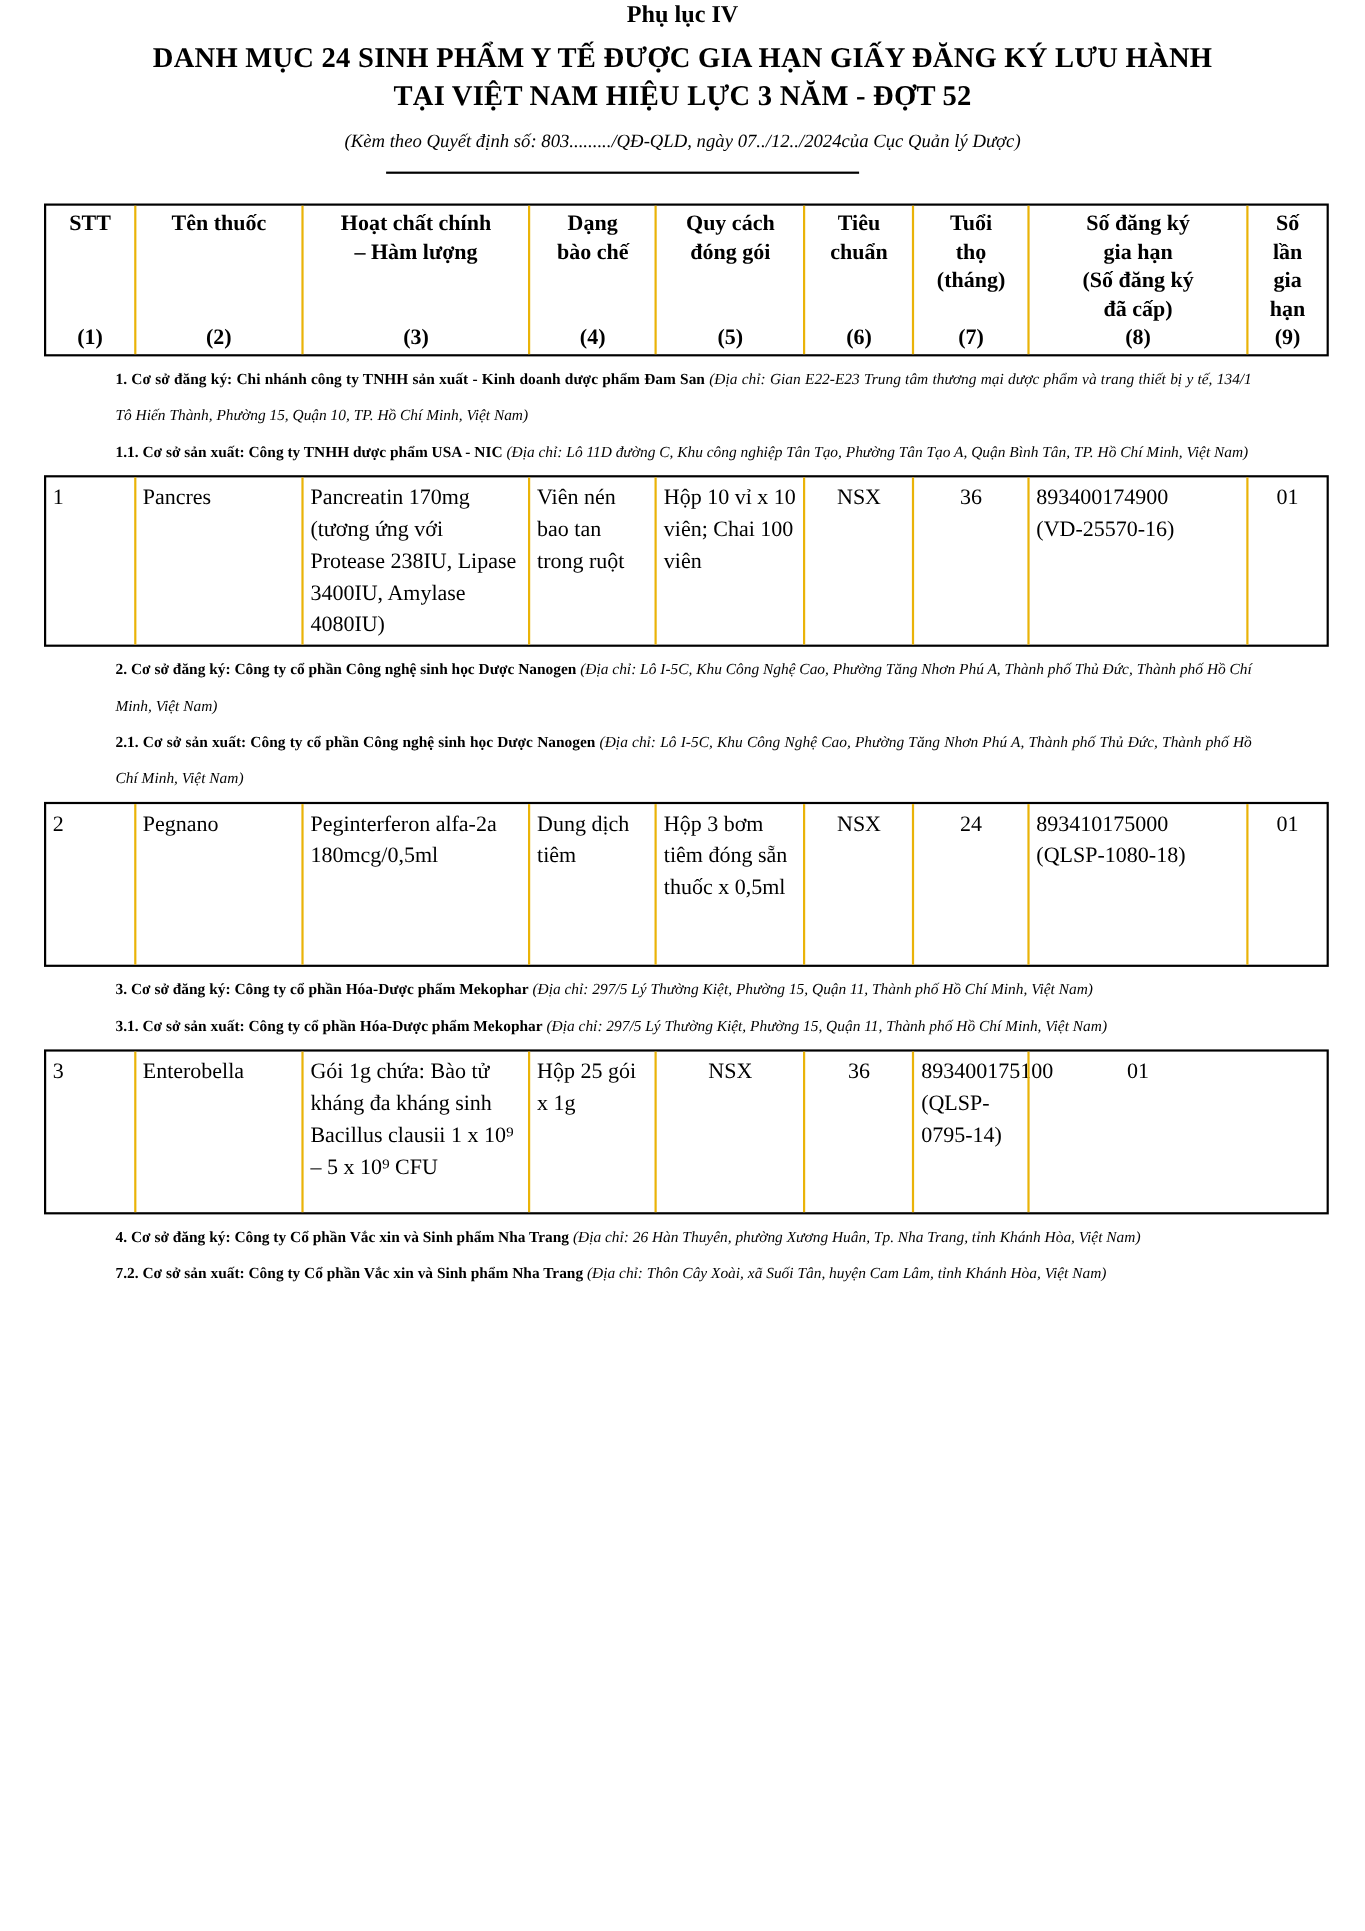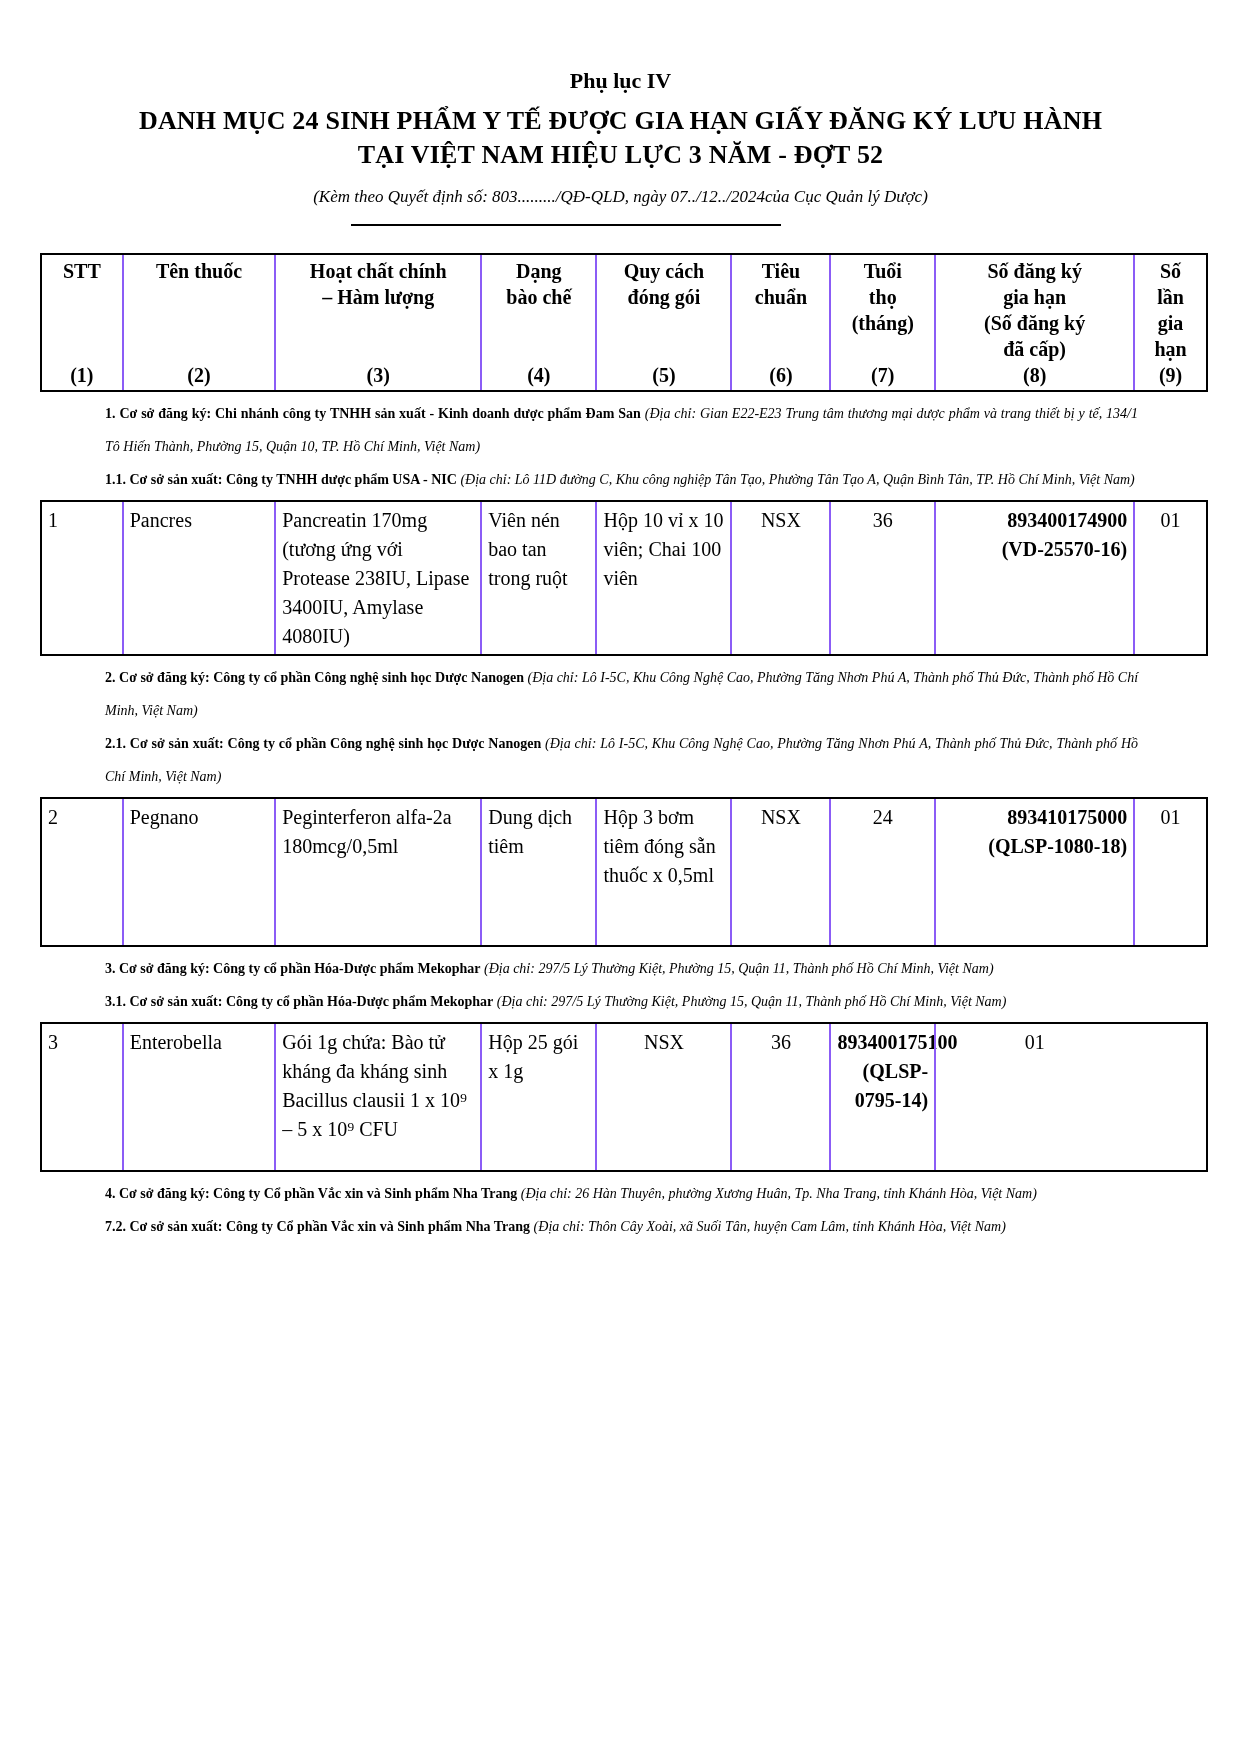--- a/index.html
+++ b/index.html
@@ -7,21 +7,20 @@
   body {
     font-family: "Liberation Serif", "DejaVu Serif", serif;
     color: #000;
   }
   .page {
     position: relative;
     width: 1241px;
     height: 1755px;
     background: #fff;
     overflow: hidden;
-    padding-top: 68px;
   }
   .appendix {
     text-align: center;
     font-weight: bold;
     font-size: 22px;
     margin-bottom: 10px;
   }
   .doc-title {
     text-align: center;
     font-weight: bold;
@@ -47,39 +46,39 @@
     margin-left: 40px;
     margin-top: 27px;
     font-size: 20px;
   }
   .grid {
     display: grid;
     grid-template-columns: 6.85% 13.1% 17.7% 9.9% 11.6% 8.5% 9.0% 17.1% 6.25%;
     border: 2px solid #000;
     width: 100%;
   }
-  .gcell { border-left: 2px solid #8b5cf6; padding: 3px 6px; }
+  .gcell { border-left: 2px solid #eab308; padding: 3px 6px; }
   .gcell:first-child { border-left: none; }
   .thead { min-height: 134px; }
   .thead .gcell {
     display: flex;
     flex-direction: column;
     justify-content: space-between;
     align-items: center;
     text-align: center;
     font-weight: bold;
     line-height: 26px;
     padding: 3px 2px 2px 2px;
   }
   .hlabel { white-space: pre-line; }
   .hnum { font-weight: bold; }
   .trow { min-height: 150px; line-height: 29px; }
   .trow .gcell { padding-top: 4px; }
   .c-center { text-align: center; }
-  .c-regno { text-align: right; white-space: pre-line; font-weight: bold; }
+  .c-regno { text-align: left; white-space: pre-line; }
   .section-block {
     margin: 5px 70px 4px 65px;
     text-align: justify;
     font-size: 14px;
     line-height: 33px;
   }
   .section-block p { margin: 0; }
   .sec-label { font-weight: bold; }
   .sec-address { font-style: italic; }
 </style>

